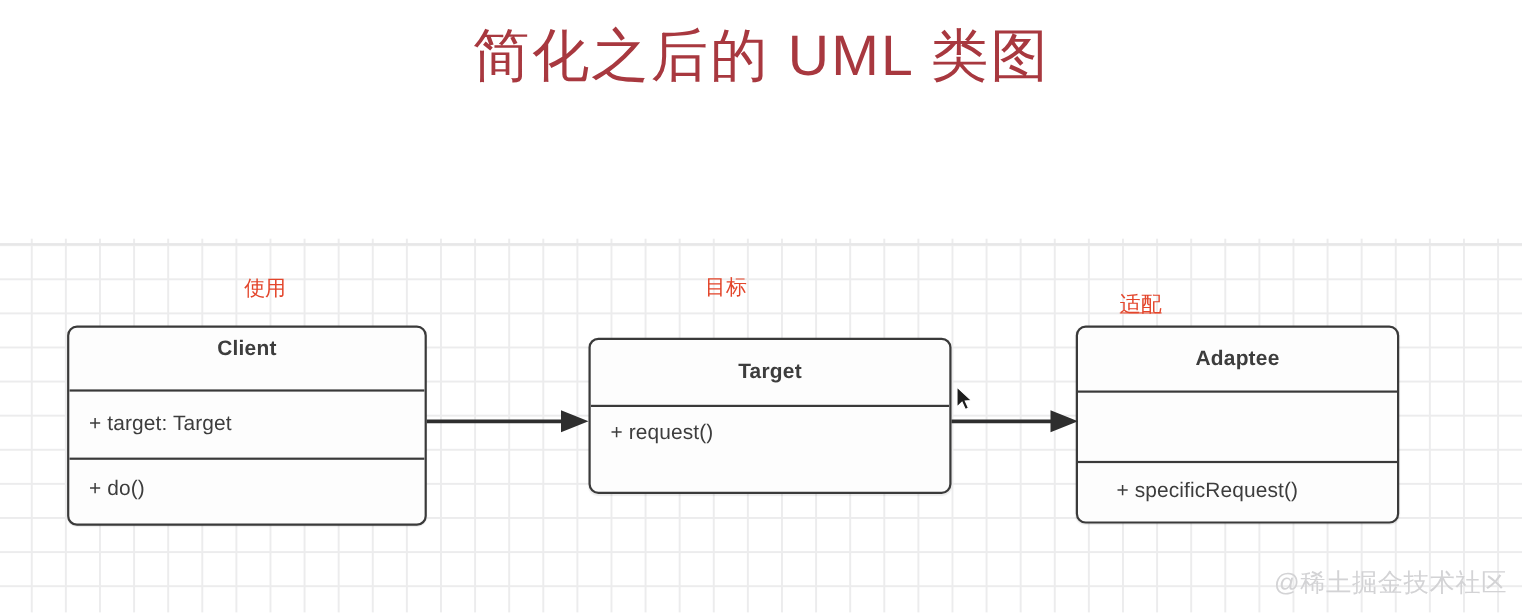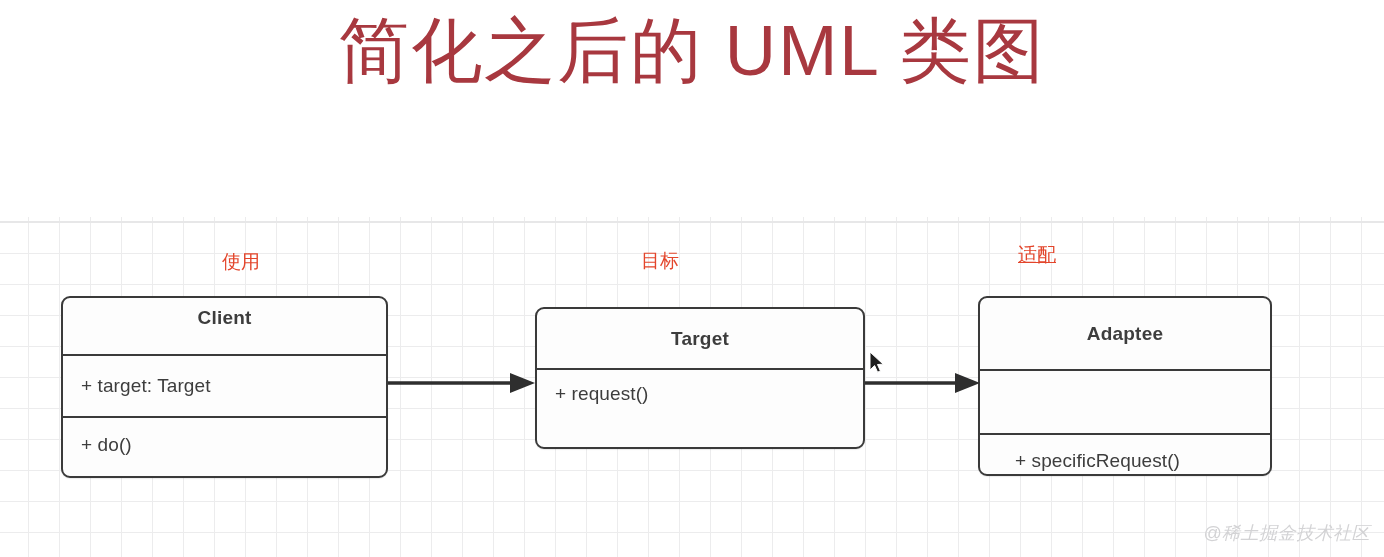--- a/index.html
+++ b/index.html
@@ -18,21 +18,21 @@
     overflow: hidden;
   }
 
   
   #title {
     position: absolute;
     left: 0;
     top: 8px;
     width: 1384px;
     text-align: center;
-    font-size: 71px;
+    font-size: 52px;
     line-height: 86px;
     letter-spacing: 2px;
     color: #a8383f;
     font-family: "Liberation Sans", "DejaVu Sans", sans-serif;
     white-space: nowrap;
   }
 
   
   #canvas {
     position: absolute;
@@ -112,54 +112,53 @@
     top: 351px;
     width: 16px;
     height: 24px;
   }
 
   
   #watermark {
     position: absolute;
     right: 14px;
     bottom: 12px;
-    font-size: 18px;
+    font-size: 23px;
     color: #d3d3d5;
     white-space: nowrap;
     letter-spacing: 0.5px;
-    font-style: italic;
   }
 </style>
 </head>
 <body>
 
 <div id="stage">
 
   <div id="title">简化之后的 UML 类图</div>
 
   <div id="canvas"></div>
   <div id="canvas-top-rule"></div>
 
   <div class="rel-label" style="left:222px; top:249px;">使用</div>
   <div class="rel-label" style="left:641px; top:248px;">目标</div>
-  <div class="rel-label" style="left:1018px; top:242px;text-decoration:underline;">适配</div>
+  <div class="rel-label" style="left:1018px; top:264px;text-decoration:underline;">适配</div>
 
   <div class="uml-box" style="left:61px; top:296px; width:327px; height:182px;">
     <div class="uml-row uml-title" style="height:40px;">Client</div>
     <div class="uml-row uml-member uml-sep" style="height:62px;margin-top:16px;">+ target: Target</div>
     <div class="uml-row uml-member uml-sep" style="height:56px;">+ do()</div>
   </div>
 
   <div class="uml-box" style="left:535px; top:307px; width:330px; height:142px;">
     <div class="uml-row uml-title" style="height:59px;">Target</div>
     <div class="uml-row uml-member uml-sep" style="height:50px;">+ request()</div>
   </div>
 
   <div class="uml-box" style="left:978px; top:296px; width:294px; height:180px;">
-    <div class="uml-row uml-title" style="height:71px;">Adaptee</div>
+    <div class="uml-row uml-title" style="height:57px;">Adaptee</div>
     <div class="uml-row uml-member uml-sep" style="height:64px;"></div>
     <div class="uml-row uml-member uml-sep" style="height:54px;padding-left:35px;">+ specificRequest()</div>
   </div>
 
   <svg class="arrow-svg" style="left:388px; top:368px; width:150px; height:30px;" viewBox="0 0 150 30">
     <line x1="0" y1="15" x2="125" y2="15" stroke="#2e2e2e" stroke-width="3.4"></line>
     <polygon points="122,5 147,15 122,25" fill="#2e2e2e"></polygon>
   </svg>
 
   <svg class="arrow-svg" style="left:865px; top:368px; width:118px; height:30px;" viewBox="0 0 118 30">

